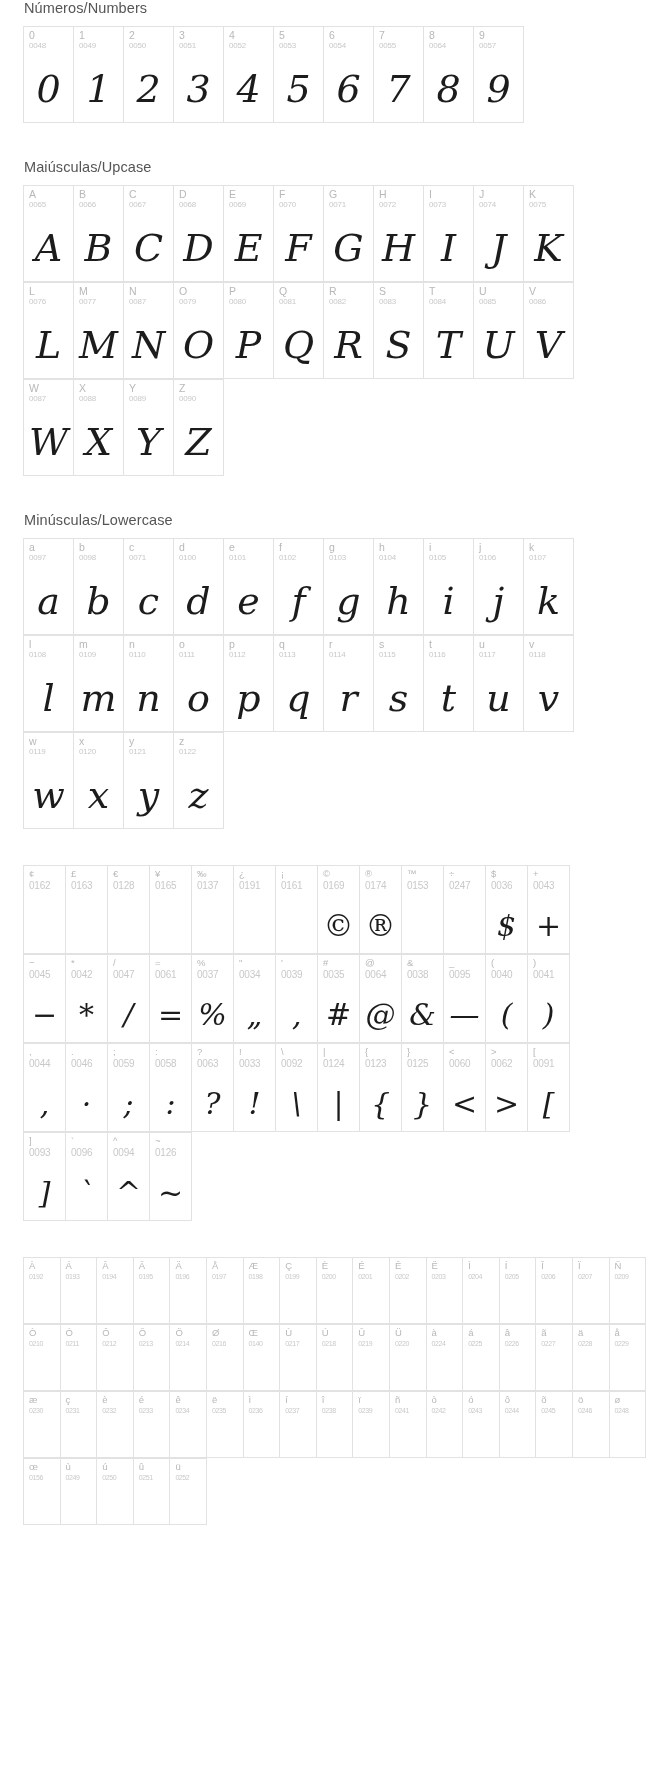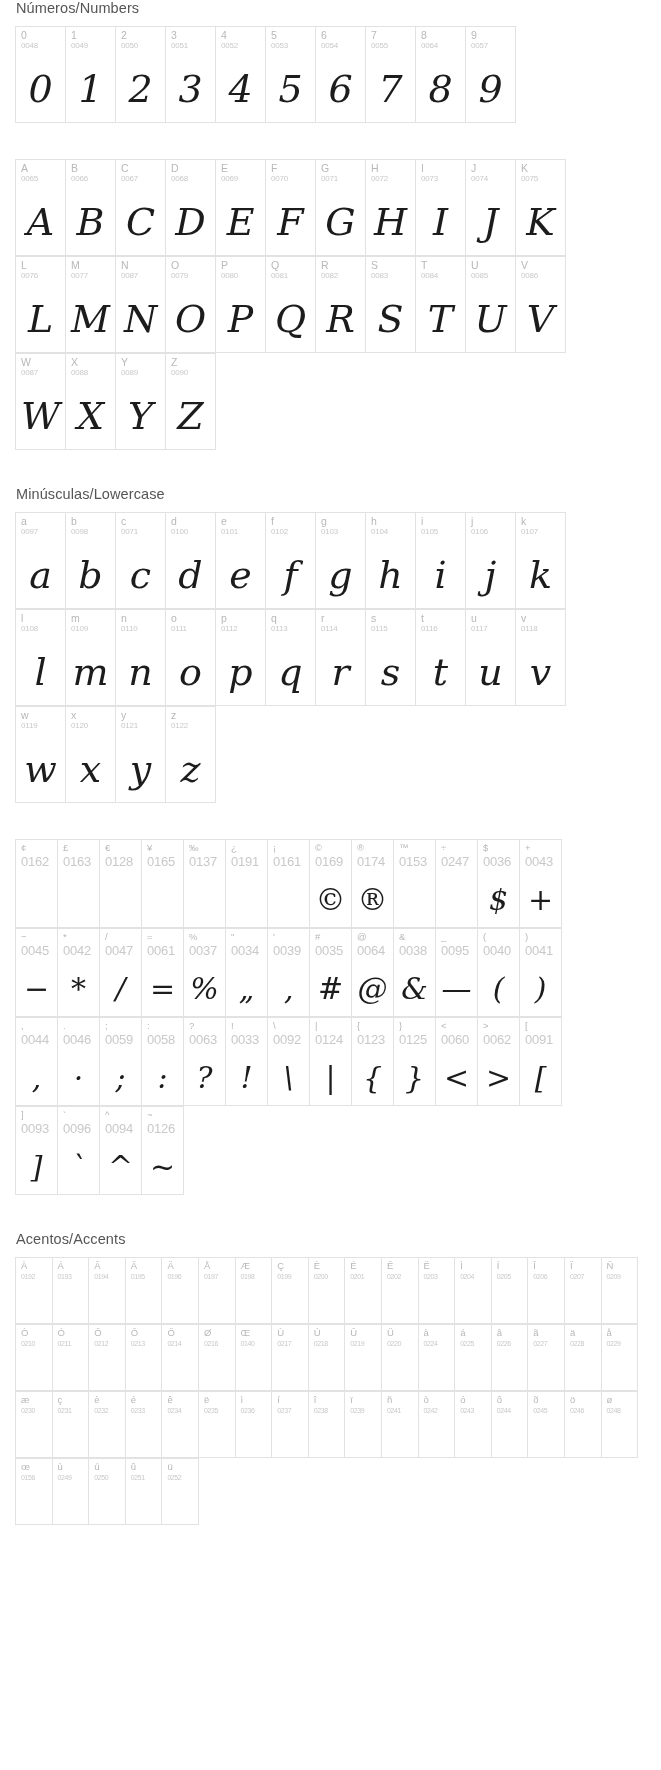--- a/index.html
+++ b/index.html
@@ -2,21 +2,21 @@
 <html><head>
 <meta charset="utf-8">
 <style>
   html,body{margin:0;padding:0;background:#ffffff;}
   body{
     width:661px;
     font-family:"Liberation Sans", sans-serif;
     color:#444;
     -webkit-font-smoothing:antialiased;
   }
-  .page{width:661px;padding:0 0 20px 4px;box-sizing:border-box;}
+  .page{width:661px;padding:0 0 20px 12px;box-sizing:border-box;}
   .section{margin:0 0 14px 0;}
   .section-title{
     font-size:14.5px;
     color:#555;
     font-weight:400;
     margin:0 0 10px 12px;
     letter-spacing:.1px;
   }
   .grid{
     display:flex;
@@ -61,21 +61,21 @@
     line-height:1;
   }
 
   
   .tall .cell{width:50px;height:96px;}
   .tall .cell .glyph{font-size:38px;bottom:14px;}
 
   
   .sym .cell{width:42px;height:88px;}
   .sym .cell .glyph{font-size:30px;bottom:12px;}
-  .sym .cell .code{font-size:13px;}
+  .sym .cell .code{font-size:10px;}
   .sym .cell .ch{font-size:9.5px;}
 
   
   .acc .cell{width:36.6px;height:66px;}
   .acc .cell .glyph{font-size:22px;bottom:8px;}
   .acc .cell .ch{font-size:9.5px;}
   .acc .cell .code{font-size:7px;letter-spacing:-.4px;}
   .acc{width:623px;}
   .spacer{height:22px;}
 </style>
@@ -133,20 +133,21 @@
         </div>
         <div class="cell">
           <div class="ch">9</div>
           <div class="code">0057</div>
           <div class="glyph">9</div>
         </div>
       </div>
       <div class="spacer"></div>
     </div>
     <div class="section">
+      <div class="section-title">Maiúsculas/Upcase</div>
       <div class="grid tall" style="width: 551px;">
         <div class="cell">
           <div class="ch">A</div>
           <div class="code">0065</div>
           <div class="glyph">A</div>
         </div>
         <div class="cell">
           <div class="ch">B</div>
           <div class="code">0066</div>
           <div class="glyph">B</div>
@@ -638,21 +639,20 @@
         </div>
         <div class="cell">
           <div class="ch">~</div>
           <div class="code">0126</div>
           <div class="glyph">~</div>
         </div>
       </div>
       <div class="spacer"></div>
     </div>
     <div class="section">
-      <div class="section-title">Acentos/Accents</div>
       <div class="grid acc" style="width: 623.2px;">
         <div class="cell">
           <div class="ch">À</div>
           <div class="code">0192</div>
           <div class="glyph"></div>
         </div>
         <div class="cell">
           <div class="ch">Á</div>
           <div class="code">0193</div>
           <div class="glyph"></div>

